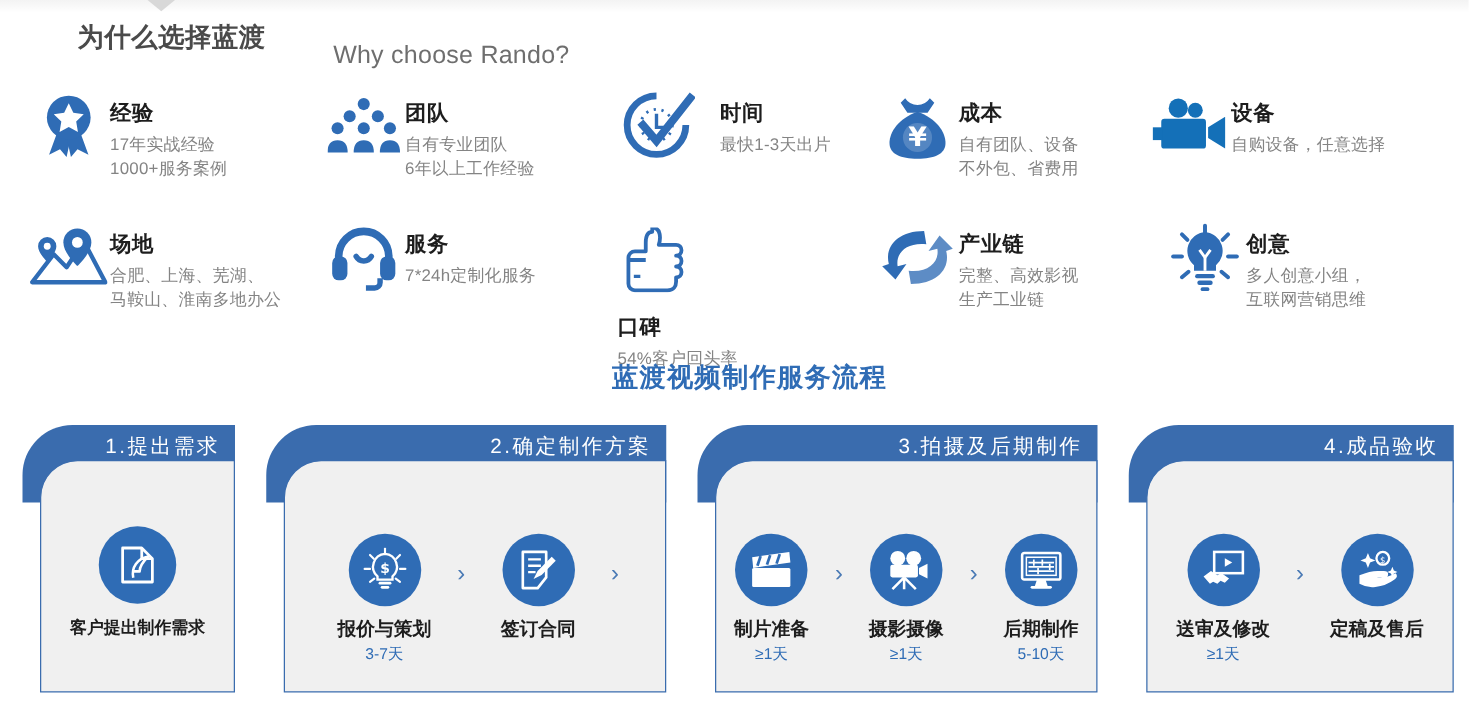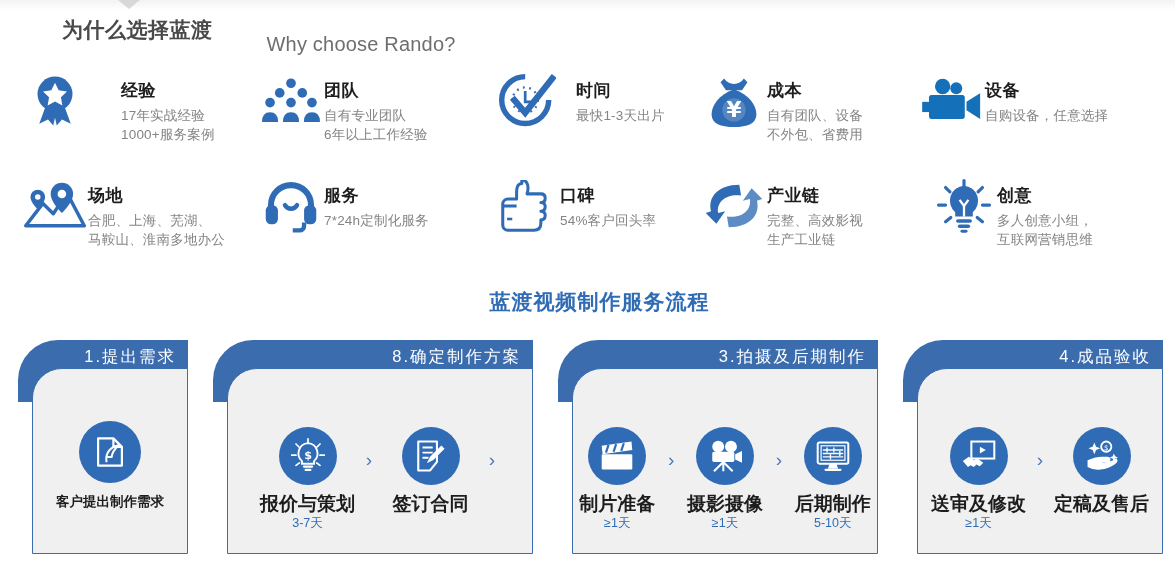--- a/index.html
+++ b/index.html
@@ -53,29 +53,29 @@
   .ftitle {
     font-size: 17px; font-weight: bold; color: #1d1d1d;
     line-height: 20px; margin-bottom: 5px; letter-spacing: .5px;
   }
   .fdesc {
     font-size: 13.5px; color: #848484; line-height: 19px; white-space: pre-line;
     letter-spacing: .2px;
   }
 
   
-  .r1 .c0 { width: 236px; gap: 33px; }
+  .r1 .c0 { width: 236px; }
   .r1 .c1 { width: 236px; }
   .r1 .c2 { width: 207px; gap: 16px; }
   .r1 .c3 { width: 218px; }
   .r1 .c4 { width: 230px; }
   
   .r2 .c0 { width: 236px; }
   .r2 .c1 { width: 236px; }
-  .r2 .c2 { width: 207px; }
+  .r2 .c2 { width: 207px; flex-direction: column; }
   .r2 .c3 { width: 218px; }
   .r2 .c4 { width: 230px; }
 
   
   .sectitle {
     position: absolute; left: 12px; top: 288px; width: 1175px;
     text-align: center;
     font-size: 21px; font-weight: bold; color: #2f6cb5;
     letter-spacing: 1px;
   }
@@ -106,21 +106,21 @@
     position: absolute; left: 0; right: 0; top: 58px;
     display: flex; align-items: flex-start; justify-content: center;
   }
   .step { width: 101px; text-align: center; }
   .circle {
     width: 58px; height: 58px; border-radius: 50%;
     background: #2f6cb5; margin: 0 auto 10px auto;
     display: flex; align-items: center; justify-content: center;
   }
   .step-label {
-    font-size: 19px; font-weight: bold; color: #1d1d1d; line-height: 18px;
+    font-size: 15px; font-weight: bold; color: #1d1d1d; line-height: 18px;
     white-space: nowrap;
   }
   .step-dur {
     font-size: 12.5px; color: #2f6cb5; line-height: 18px; margin-top: 1px;
   }
   .chev {
     width: 22px; padding-top: 22px; text-align: center;
     font-size: 19px; color: #4a7ab5; font-weight: 300;
   }
   
@@ -331,21 +331,21 @@
     <path d="M16 32 c-2 -10 4 -18 14 -20 c-6 6 -8 10 -8 14 h-6" fill="none" stroke="#fff" stroke-width="2.4" stroke-linejoin="round"></path>
   </svg>
               </div>
               <div class="step-label">客户提出制作需求</div>
             </div>
           </div>
         </div>
       </div>
       <div class="card" style="width: 320px;">
         <div class="hdr">
-          <div class="hdr-label">8.确定制作方案</div>
+          <div class="hdr-label">2.确定制作方案</div>
         </div>
         <div class="body">
           <div class="steps">
             <div class="step">
               <div class="circle">
                 <svg width="36" height="36" viewBox="0 0 42 42">
     <g stroke="#fff" stroke-width="2" stroke-linecap="round">
       <line x1="21" y1="1" x2="21" y2="6"></line>
       <line x1="7" y1="7" x2="10.5" y2="10.5"></line>
                     <line x1="35" y1="7" x2="31.5" y2="10.5"></line>

